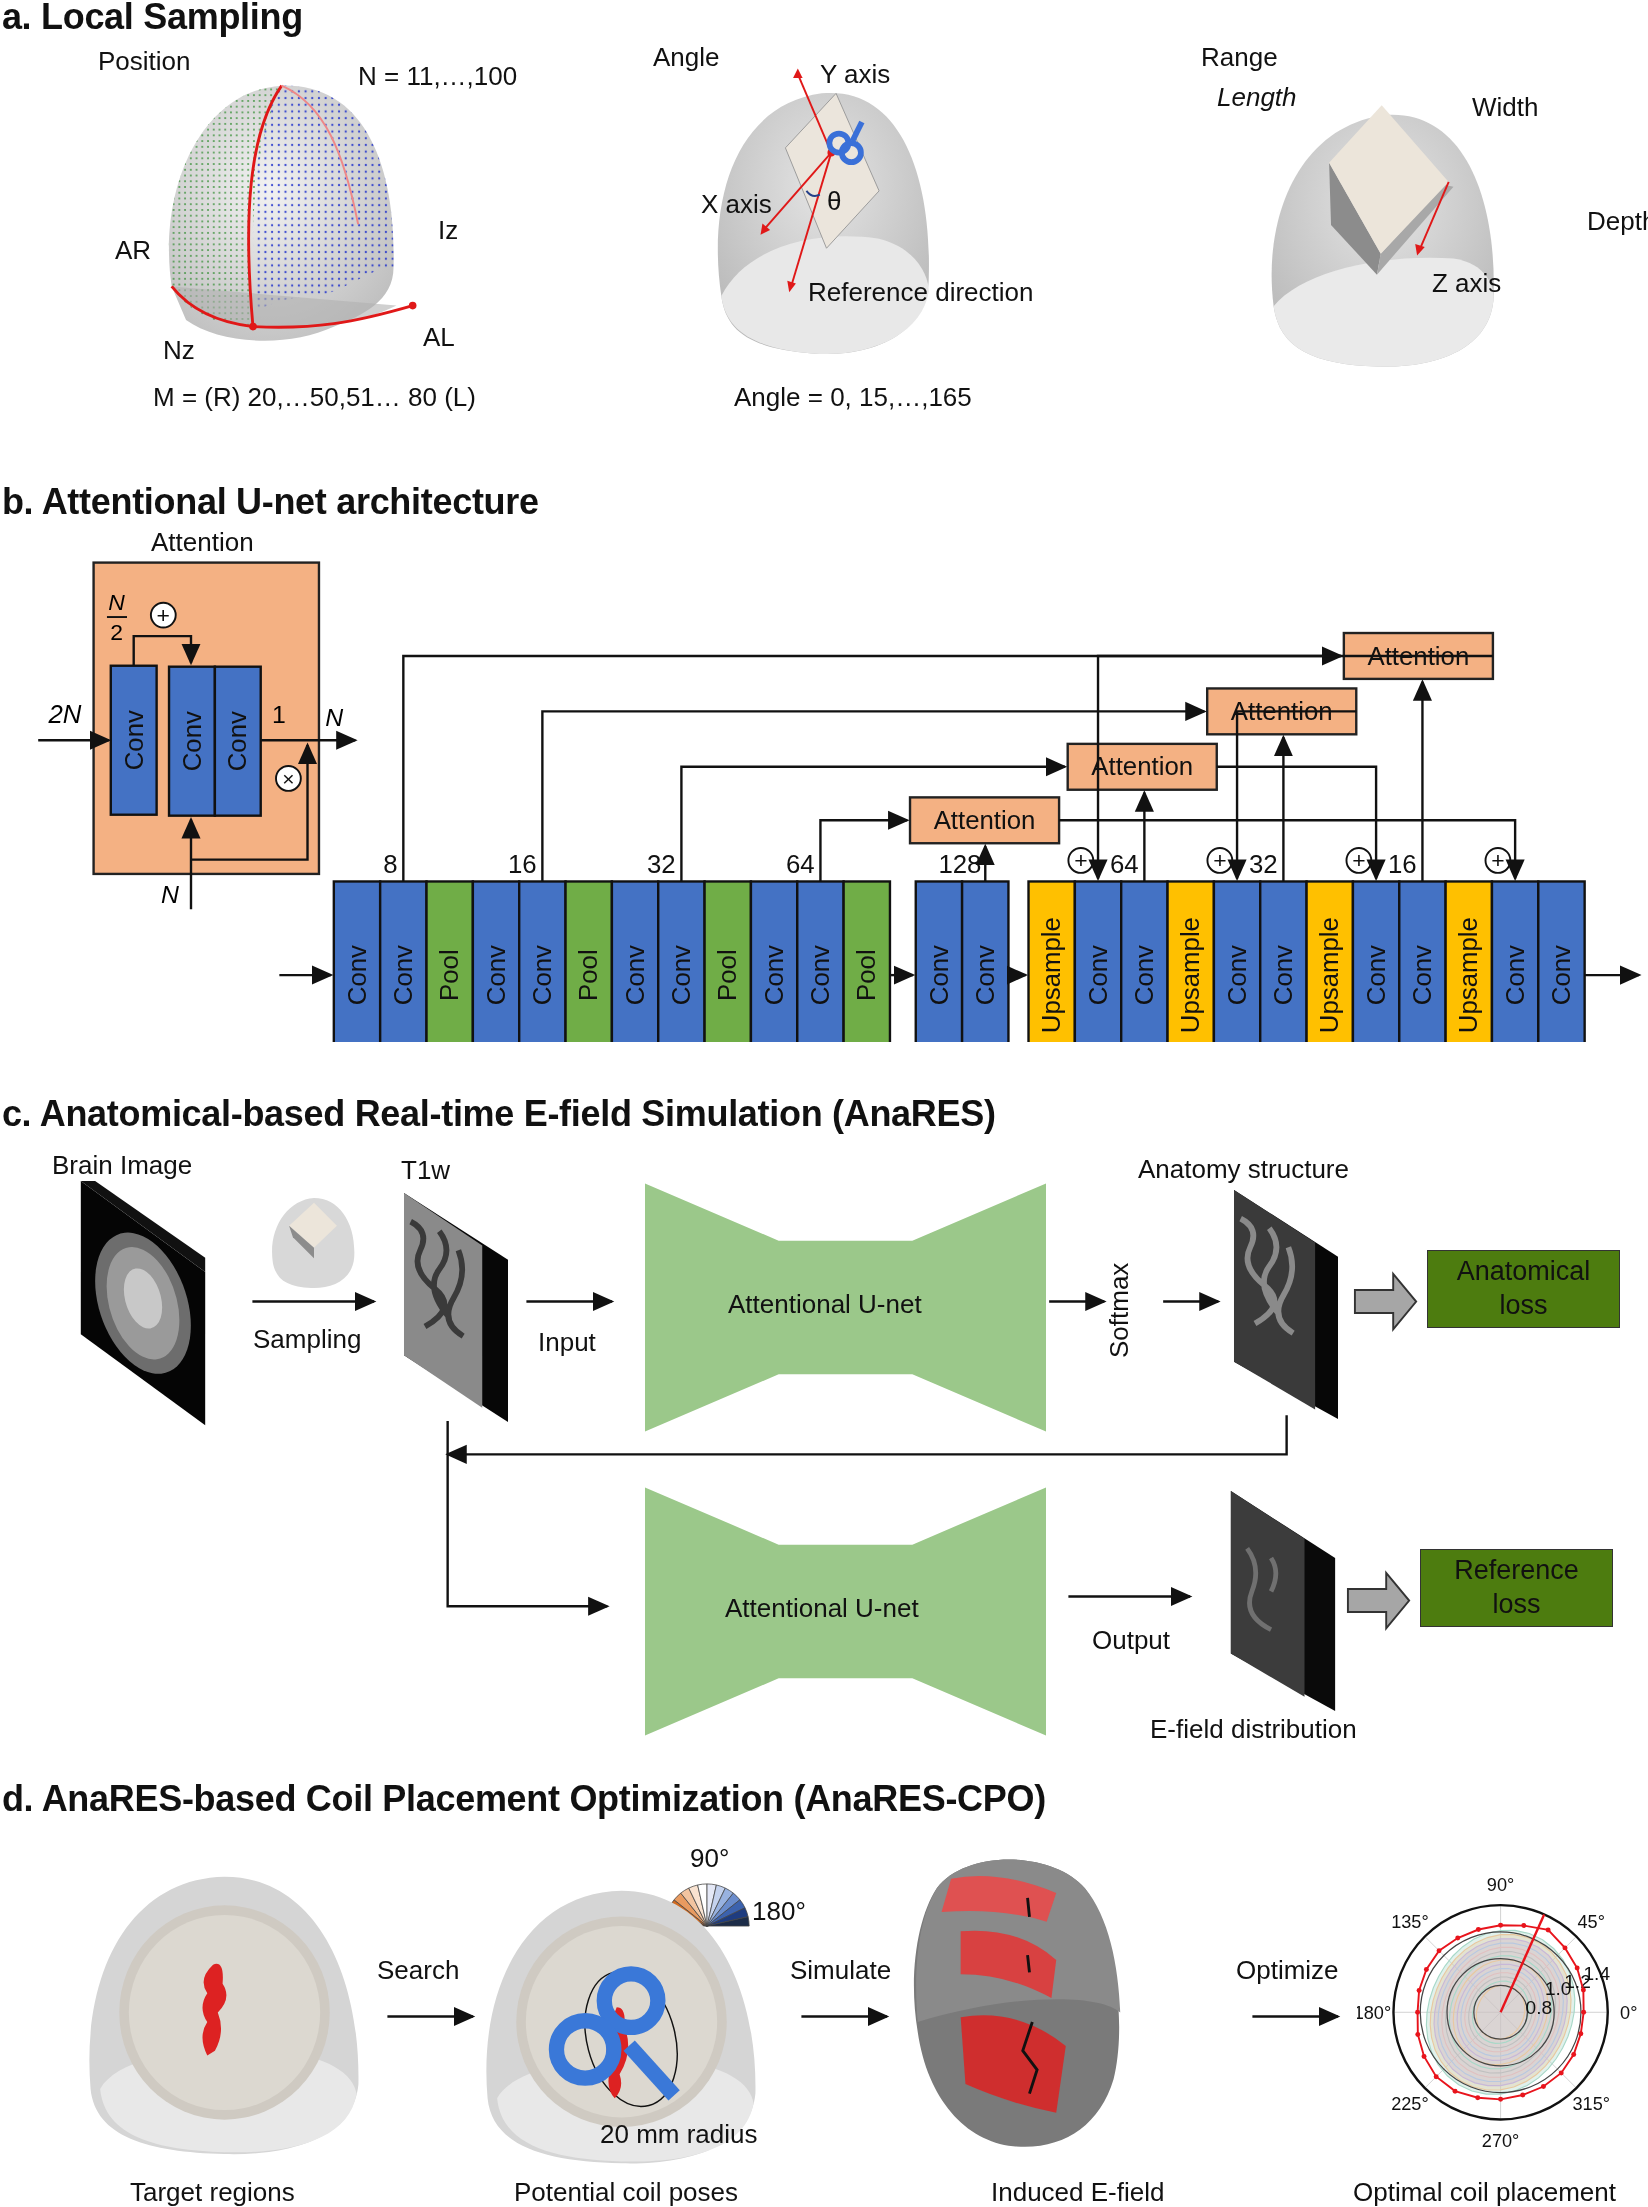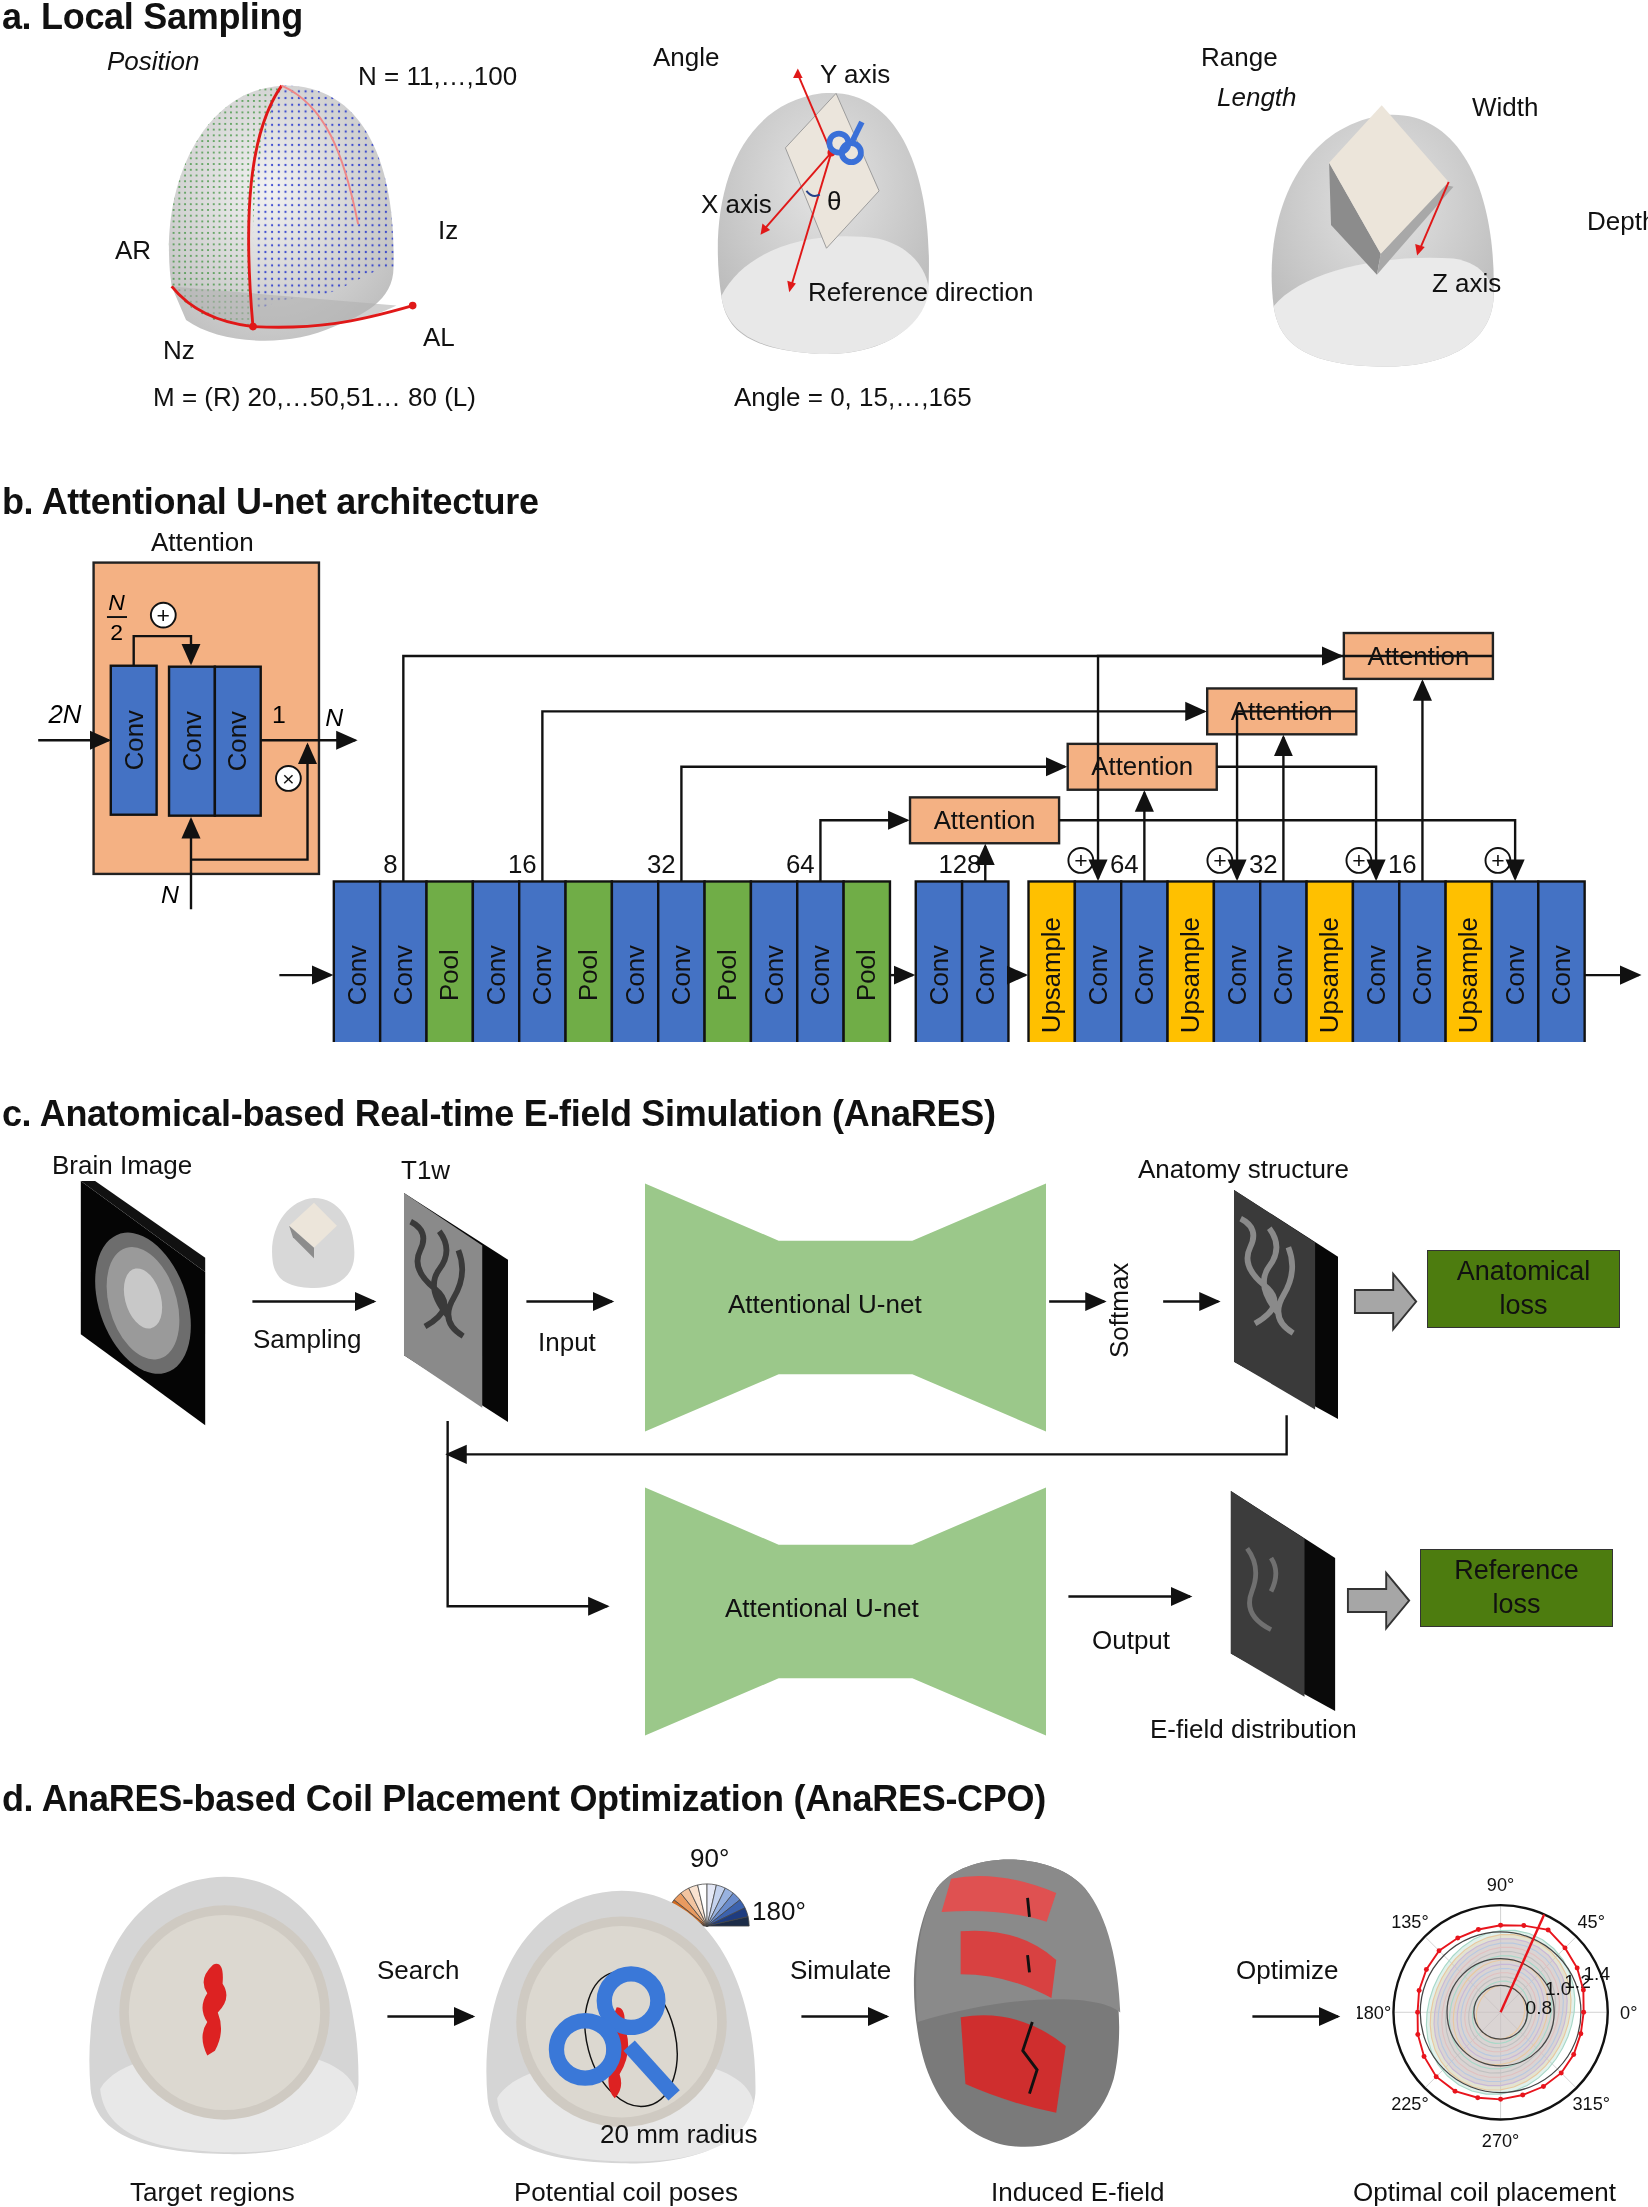--- a/index.html
+++ b/index.html
@@ -15,21 +15,21 @@
   .ups { fill:#FFC000; stroke:#111; stroke-width:2.5; }
   .att { fill:#F4B183; stroke:#222; stroke-width:2.5; }
   .ln { stroke:#111; stroke-width:2.5; fill:none; }
   .lossbox { position:absolute; background:#4d7c0f; border:1.9px solid #333; display:flex; align-items:center; justify-content:center; text-align:center; font-size:27px; line-height:1.25; }
 </style>
 </head>
 <body>
 
 <div class="section-title" style="left:1.9px;top:-3.8px;">a. Local Sampling</div>
 
-<div class="lbl" style="left:107px;top:46px;font-style:italic;">Position</div>
+<div class="lbl" style="left:98px;top:46px;">Position</div>
 <div class="lbl" style="left:358px;top:61px;">N = 11,…,100</div>
 <svg class="abs" style="left:143px;top:76px;" width="306" height="287" viewBox="0 0 320 300">
   <defs>
     <pattern id="dotsB" width="7" height="7" patternUnits="userSpaceOnUse">
         <circle cx="2" cy="2" r="1.2" fill="#2233cc"></circle>
       </pattern>
     <pattern id="dotsG" width="6" height="6" patternUnits="userSpaceOnUse">
         <circle cx="2" cy="2" r="1.1" fill="#2a8a2a"></circle>
       </pattern>
     <radialGradient id="headG" cx="45%" cy="40%" r="70%">

